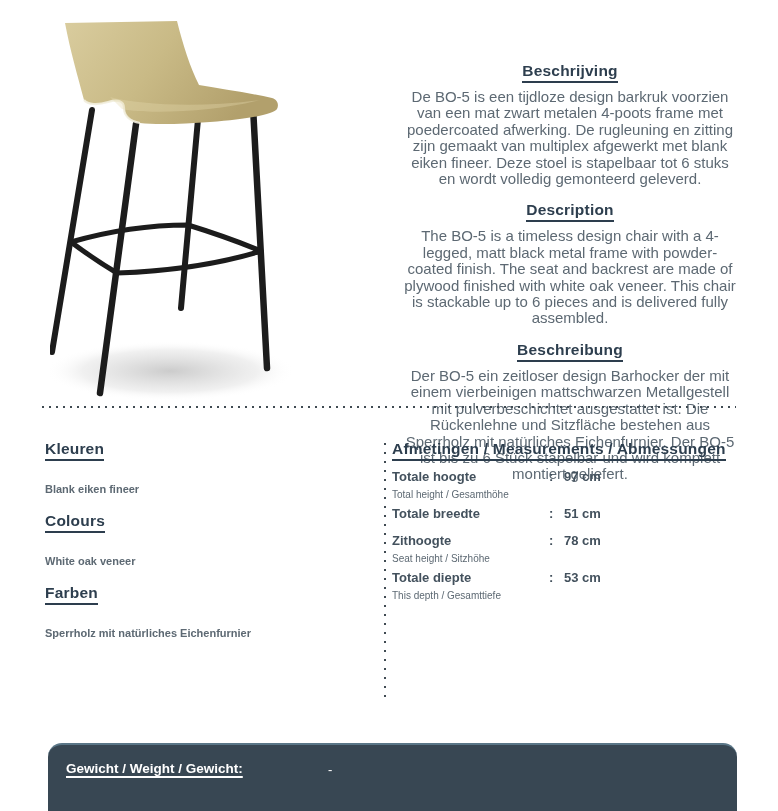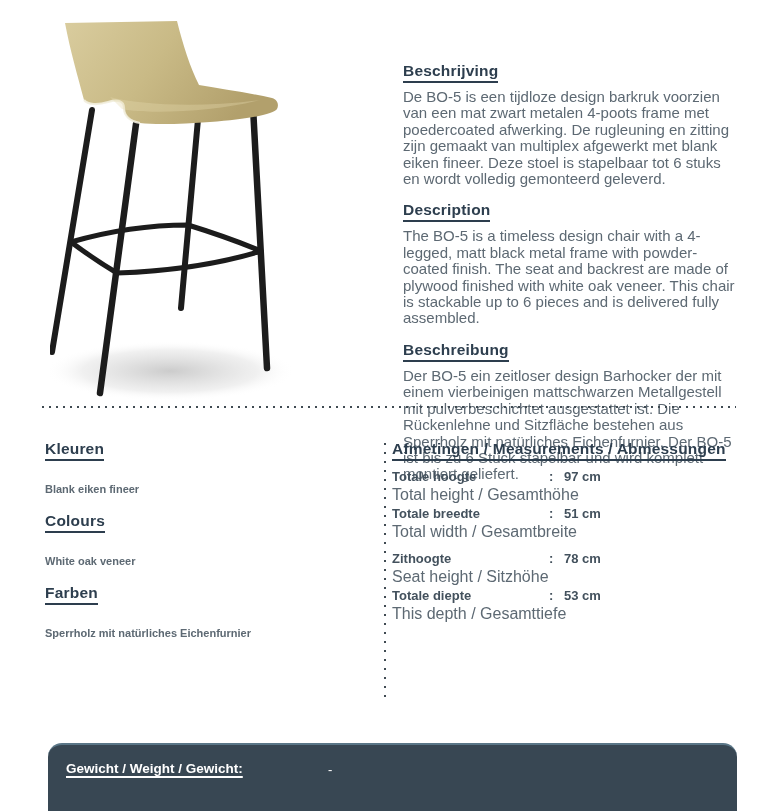--- a/index.html
+++ b/index.html
@@ -18,21 +18,21 @@
     width:778px;height:811px;
     background:var(--page-bg);
     overflow:hidden;
     font-family:"Liberation Sans", sans-serif;
     color:var(--body-color);
   }
   
   .chair-figure{position:absolute;left:50px;top:5px;width:310px;height:400px;}
   .chair-figure svg{display:block;width:100%;height:100%;}
   
-  .descs{position:absolute;left:403px;top:62px;width:334px;}
+  .descs{position:absolute;left:403px;top:62px;width:334px;text-align:center;}
   .desc-block{margin-bottom:14px;}
   h2.sec{
     font-size:15.5px;font-weight:bold;color:var(--heading-color);
     display:inline-block;border-bottom:2.5px solid var(--heading-color);
     padding-bottom:1px;margin-bottom:6px;letter-spacing:.2px;
   }
   .desc-block p{font-size:15px;line-height:16.4px;color:var(--body-color);}
   
   .dotted-h{
     position:absolute;left:42px;top:406px;width:694px;height:2px;
@@ -45,21 +45,21 @@
   
   .colors{position:absolute;left:45px;top:440px;width:320px;}
   .color-block{margin-bottom:17px;}
   .color-block p{font-size:11px;margin-top:16px;color:var(--body-color);font-weight:bold;}
   
   .meas{position:absolute;left:392px;top:440px;width:334px;}
   .meas h2.sec{margin-bottom:8px;}
   .mrow{position:relative;margin-bottom:4px;}
   .mrow.gap{margin-top:12px;}
   .mlabel{font-size:13px;font-weight:bold;color:var(--label-color);line-height:15px;}
-  .msub{font-size:16px;color:var(--body-color);margin-top:3px;line-height:15px;}
+  .msub{font-size:10px;color:var(--body-color);margin-top:3px;line-height:15px;}
   .msep{position:absolute;left:157px;top:0;font-size:13px;font-weight:bold;color:var(--label-color);}
   .mvalue{position:absolute;left:172px;top:0;font-size:13px;font-weight:bold;color:var(--label-color);}
   
   .specbox{
     position:absolute;left:48px;top:743px;width:689px;height:90px;
     background:var(--footer-bg);
     border-radius:14px;
     border-top:2px solid var(--footer-edge);
     padding:16px 0 0 18px;
   }
@@ -160,21 +160,20 @@
       <div class="mlabel">Totale hoogte</div>
       <span class="msep">:</span>
       <span class="mvalue">97 cm</span>
       <div class="msub">Total height / Gesamthöhe</div>
     </div>
 
     <div class="mrow">
       <div class="mlabel">Totale breedte</div>
       <span class="msep">:</span>
       <span class="mvalue">51 cm</span>
-      <div class="msub">Total width / Gesamtbreite</div>
     </div>
 
     <div class="mrow gap">
       <div class="mlabel">Zithoogte</div>
       <span class="msep">:</span>
       <span class="mvalue">78 cm</span>
       <div class="msub">Seat height / Sitzhöhe</div>
     </div>
 
     <div class="mrow">

